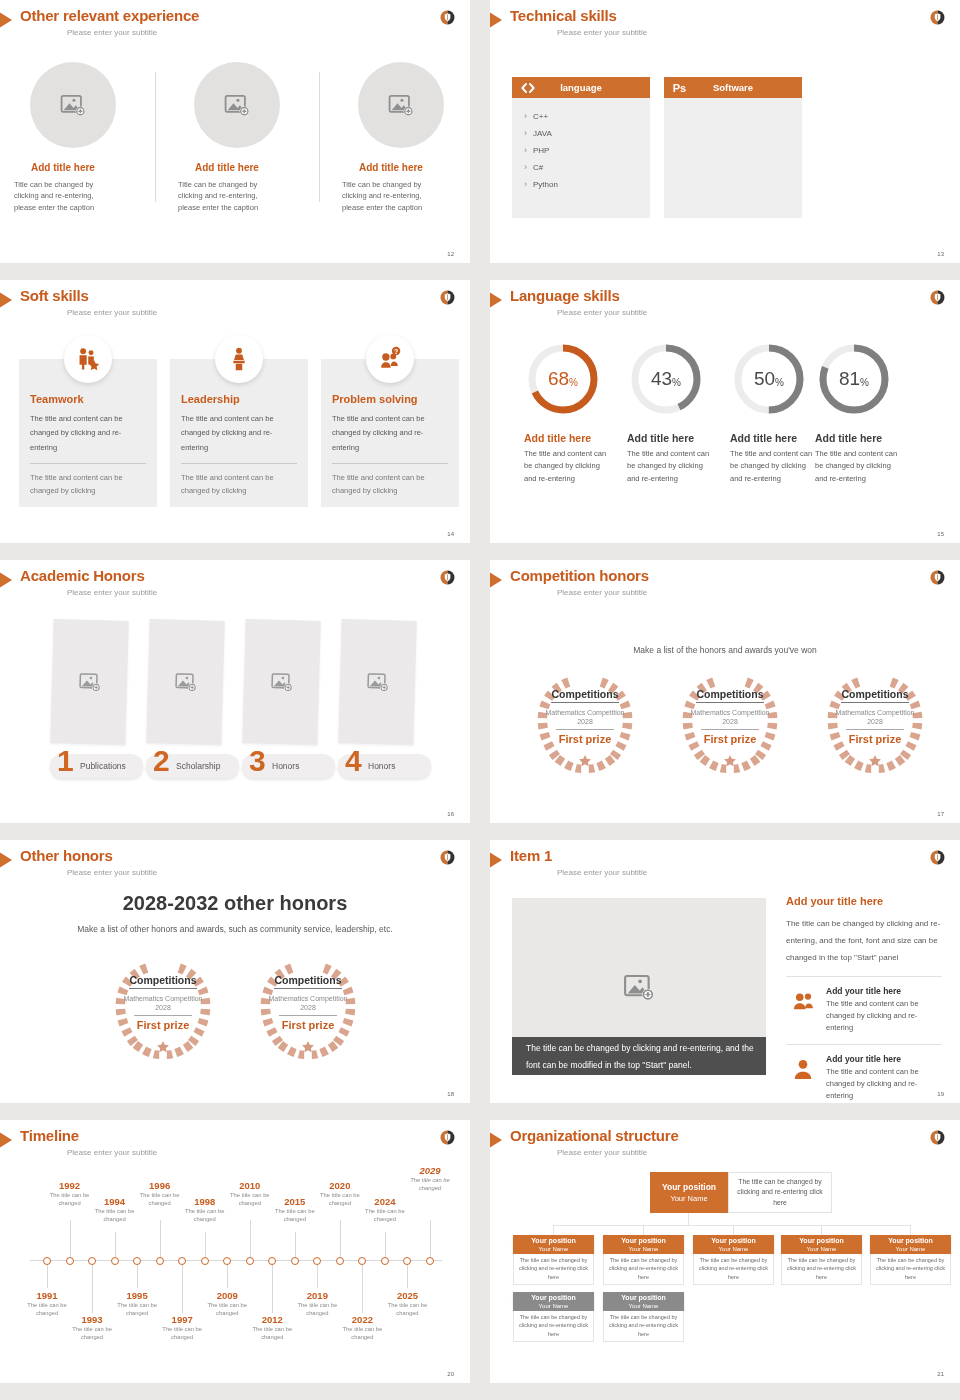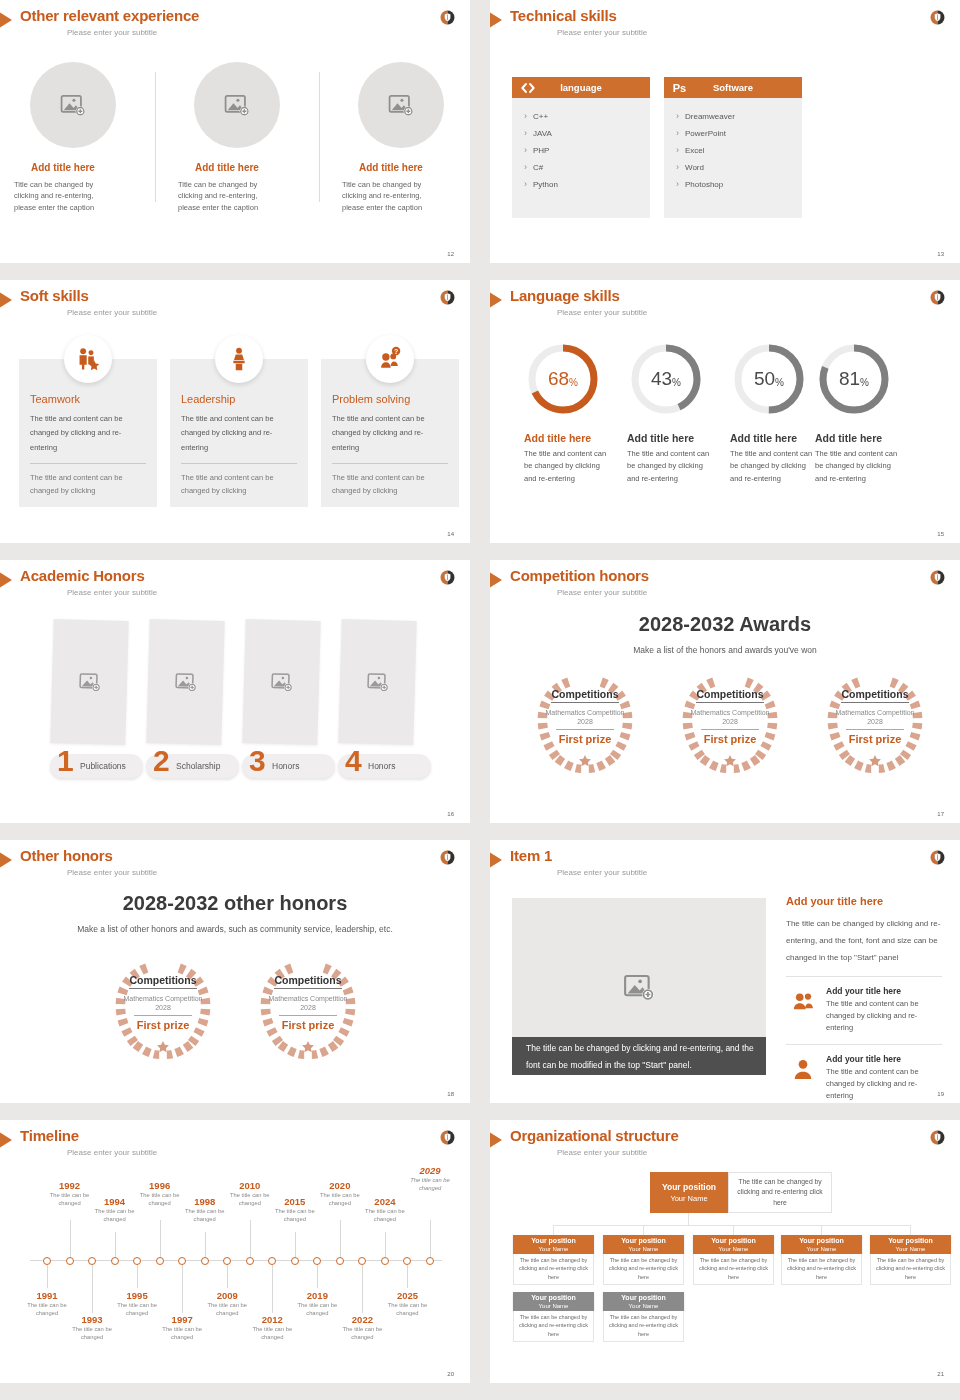--- a/index.html
+++ b/index.html
@@ -41,21 +41,21 @@
   .s13-list { list-style:none; padding:10px 4px 0 12px; }
   .s13-list li { font-size:8px; color:#595959; line-height:17px; }
   .s13-list li::before { content:"\203A"; color:#8a8a8a; margin-right:6px; font-size:9px; }
 
   
   .s14-card { position:absolute; top:79px; width:138px; height:148px; background:#efeeee; }
   .s14-ic { position:absolute; top:-24px; left:45px; width:48px; height:48px; border-radius:50%;
     background:#fff; box-shadow:0 2px 5px rgba(0,0,0,.13); display:flex; align-items:center;
     justify-content:center; color:#C75B1D; }
   .s14-body { padding:34px 11px 0; }
-  .s14-title { font-size:11px; font-weight:normal; color:#C75B1D; margin-bottom:7px; }
+  .s14-title { font-size:11px; font-weight:bold; color:#C75B1D; margin-bottom:7px; }
   .s14-text { font-size:7.5px; color:#595959; line-height:1.9; }
   .s14-hr { border:none; border-top:1px solid #c9c9c9; margin:8px 0; }
   .s14-foot { font-size:7.5px; color:#7a7a7a; line-height:1.7; }
 
   
   .s15-g { position:absolute; top:60px; width:104px; }
   .donut { position:relative; width:78px; height:78px; margin-left:0; }
   .donut svg { display:block; margin-left:10px; }
   .track { fill:none; stroke:#ececec; stroke-width:7; }
   .arc { fill:none; stroke-width:7; }
@@ -267,27 +267,20 @@
         <li>PHP</li>
         <li>C#</li>
         <li>Python</li>
       </ul>
     </div>
     <div class="s13-col" style="left:174px">
       <div class="s13-bar">
         <span class="s13-ic psmark">Ps</span>
         <span class="s13-hlabel">Software</span>
       </div>
-      <ul class="s13-list">
-        <li>Dreamweaver</li>
-        <li>PowerPoint</li>
-        <li>Excel</li>
-        <li>Word</li>
-        <li>Photoshop</li>
-      </ul>
     </div>
     <div class="spage">13</div>
   </div>
 
   <div class="slide">
     <div class="arrow"></div>
     <div class="stitle">Soft skills</div>
     <div class="ssub">Please enter your subtitle</div>
     <svg class="slogo">
         <use href="#crest"></use>
@@ -451,21 +444,20 @@
   </div>
 
   <div class="slide">
     <div class="arrow"></div>
     <div class="stitle">Competition honors</div>
     <div class="ssub">Please enter your subtitle</div>
     <svg class="slogo">
         <use href="#crest"></use>
       </svg>
 
-    <div class="aw-head" style="top:53px">2028-2032 Awards</div>
     <div class="aw-sub" style="top:85px">Make a list of the honors and awards you've won</div>
 
     <div class="award" style="left:33px; top:112px">
       <svg class="wr" width="124" height="104" viewBox="0 0 130 104">
           <use href="#wreath"></use>
         </svg>
       <div class="aw-txt">
         <span class="aw-cat">Competitions</span>
         <div class="aw-event">Mathematics Competition</div>
         <div class="aw-year">2028</div>

